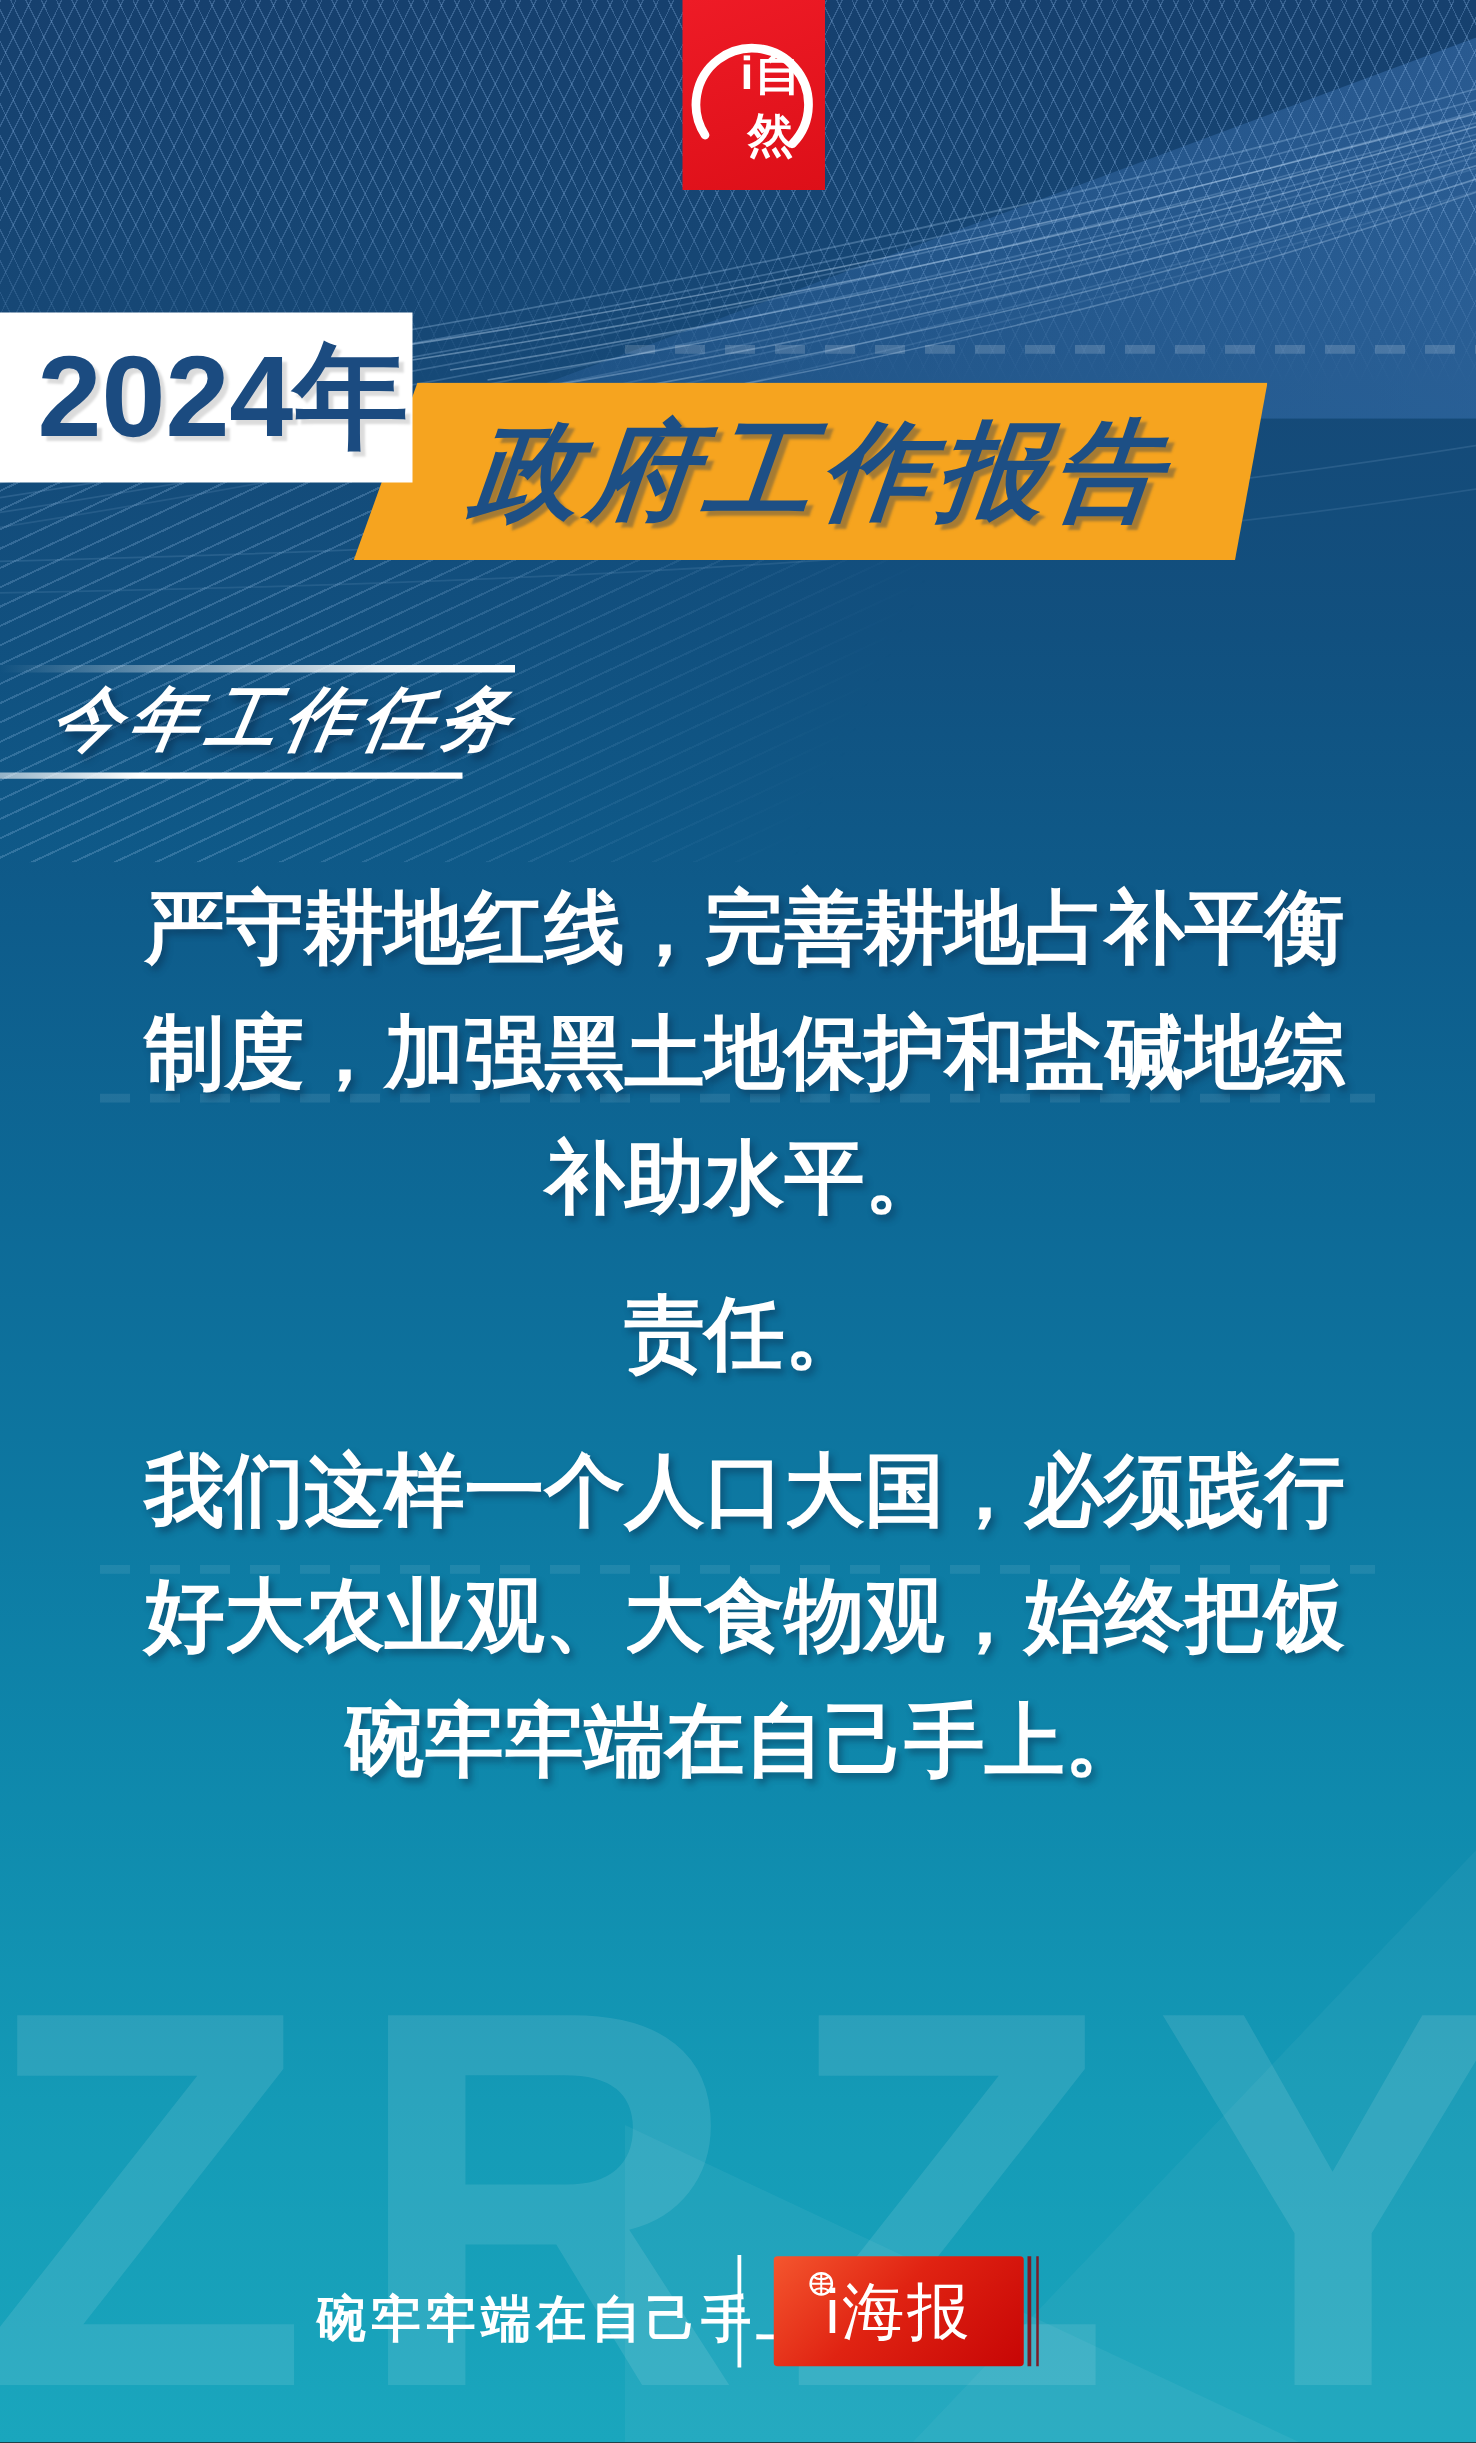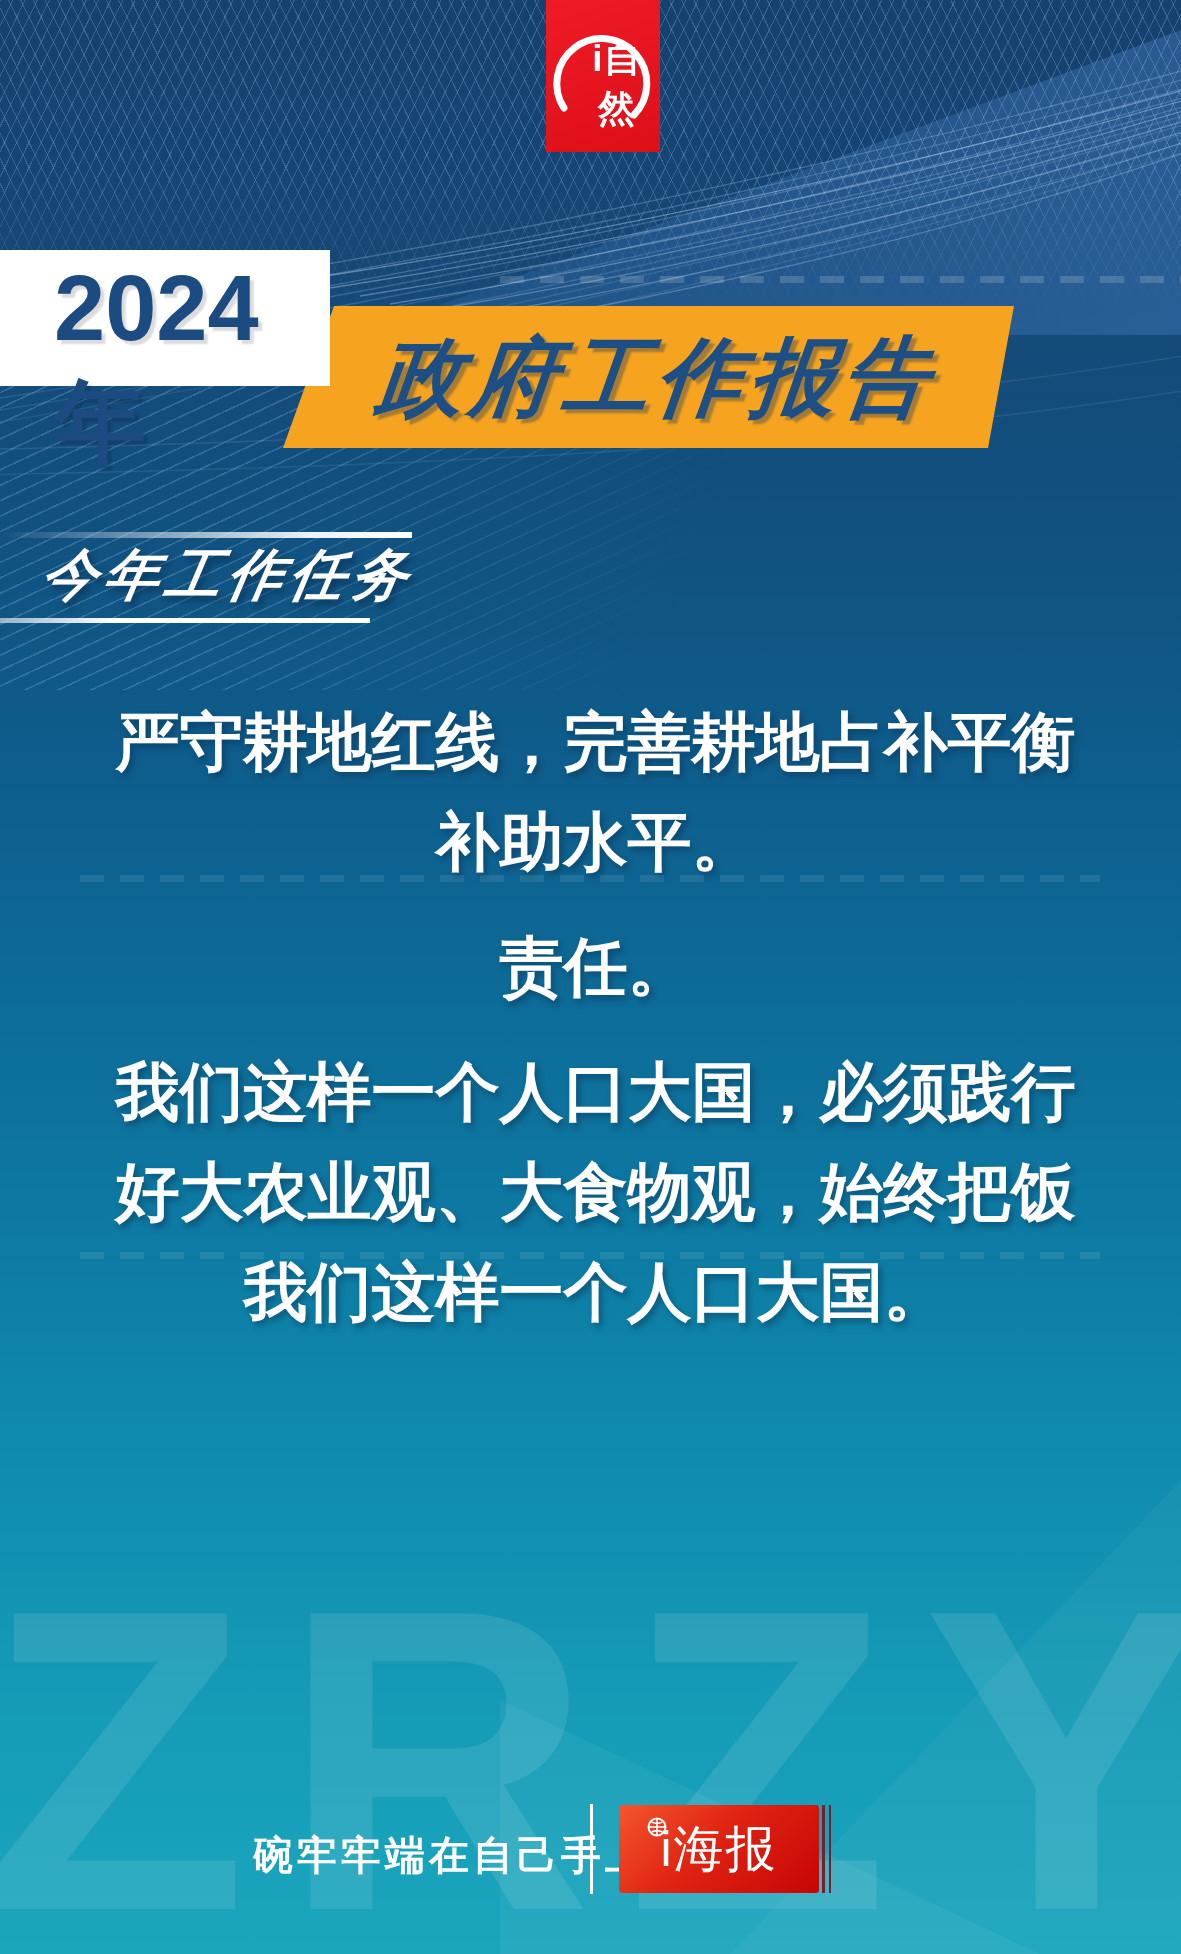--- a/index.html
+++ b/index.html
@@ -52,21 +52,20 @@
   .logo-text{
     position:absolute; left:0; right:0; bottom:18px; text-align:center;
     color:#fff; font-size:37px; font-weight:bold; letter-spacing:1px;padding-left:28px;
   }
   
   .year-box{left:0; top:250px; width:330px; height:136px; background:#fff;}
   .year-text{
     position:absolute; left:30px; top:6px;
     font-size:92px; font-weight:bold; color:#1b4b80; letter-spacing:0px;
     text-shadow:4px 4px 2px rgba(0,0,0,.14);
-    margin-left:24px;
   }
   .banner{
     left:283px; top:306px; width:731px; height:142px;
     clip-path:polygon(51px 0, 731px 0, 705px 142px, 0 142px);
     background:#f6a41f;
   }
   .banner-title{
     left:378px; top:322px; width:540px; text-align:center;
     font-family:"DejaVu Serif","Liberation Serif",serif;
     font-style:italic; font-weight:bold; font-size:86px; line-height:110px;
@@ -163,29 +162,30 @@
     <div class="year-text">2024年</div>
   </div>
 
   <div class="abs rule-top"></div>
   <div class="abs section-heading">今年工作任务</div>
   <div class="abs rule-bottom"></div>
 
   <div class="abs body-copy">
     <div class="para">
       <div class="line">严守耕地红线，完善耕地占补平衡</div>
+      <div class="line">制度，加强黑土地保护和盐碱地综</div>
       <div class="line">补助水平。</div>
     </div>
     <div class="para">
       <div class="line">责任。</div>
     </div>
     <div class="para">
       <div class="line">我们这样一个人口大国，必须践行</div>
       <div class="line">好大农业观、大食物观，始终把饭</div>
-      <div class="line">我们这样一个人口大国。</div>
+      <div class="line">碗牢牢端在自己手上。</div>
     </div>
   </div>
 
   <div class="abs footer-publisher">碗牢牢端在自己手上</div>
   <div class="abs footer-sep"></div>
   <div class="abs brand-box">
     <svg class="brand-globe" width="20" height="20" viewBox="0 0 20 20" fill="none">
       <circle cx="10" cy="10" r="8.5" stroke="#fff" stroke-width="2"></circle>
       <path d="M10 1.5 V18.5 M1.5 10 H18.5 M4 4.5 C7 7,13 7,16 4.5 M4 15.5 C7 13,13 13,16 15.5" stroke="#fff" stroke-width="1.6"></path>
     </svg>

